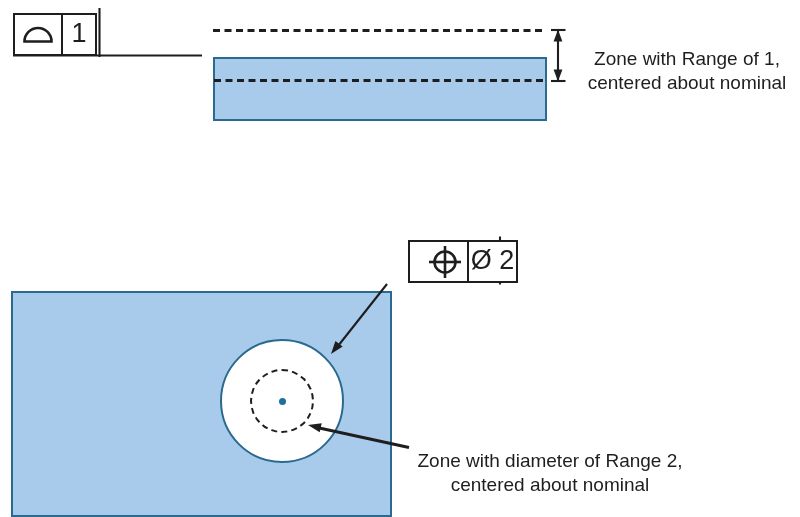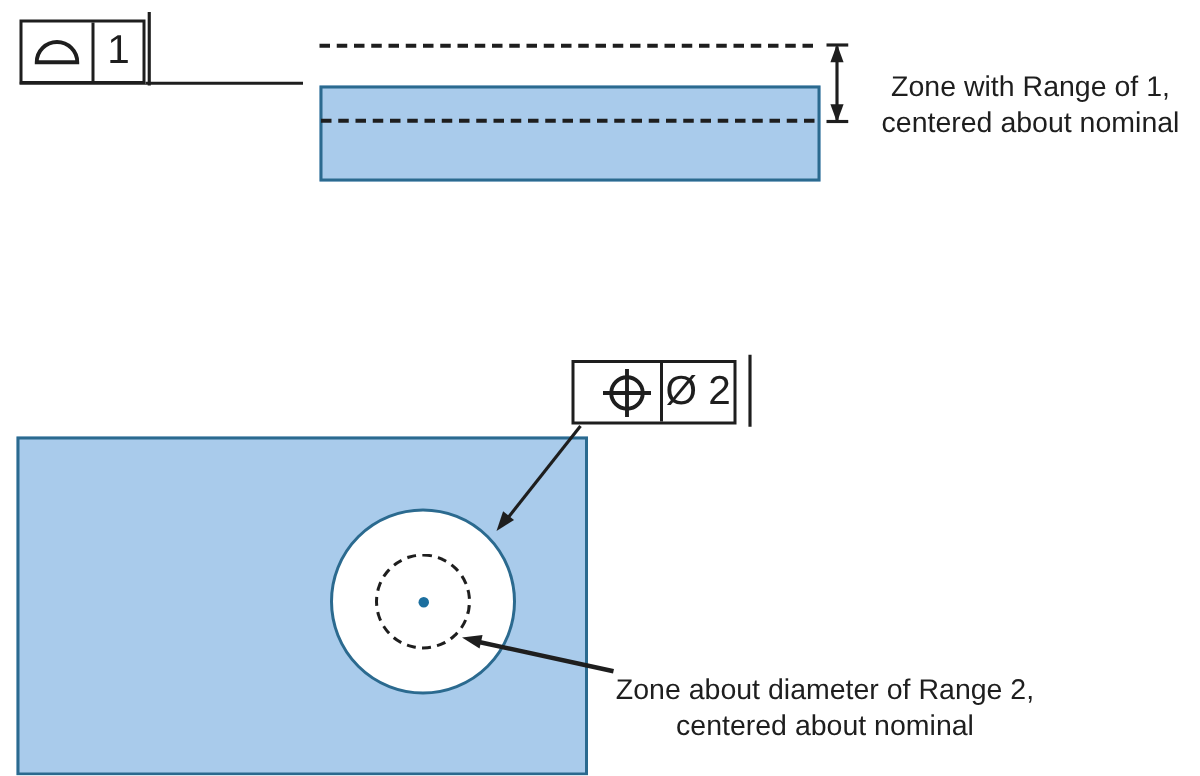--- a/index.html
+++ b/index.html
@@ -88,35 +88,35 @@
     <div class="fcf-cell" style="width:46px;">
       <svg width="32" height="18" viewBox="0 0 32 18">
         <path class="sym" d="M2.5,15.5 A13.5,13.5 0 0 1 29.5,15.5 L2.5,15.5 Z"></path>
       </svg>
     </div>
     <div class="fcf-cell" style="flex:1;">
       <span class="fcf-value">1</span>
     </div>
   </div>
 
-  <div class="fcf" style="left:381px;top:240px;width:110px;height:43px;padding-left:13px;">
+  <div class="fcf" style="left:408px;top:240px;width:110px;height:43px;padding-left:13px;">
     <div class="fcf-cell" style="width:44px;">
       <svg width="34" height="34" viewBox="0 0 34 34">
         <circle class="sym" cx="17" cy="17" r="10.5"></circle>
         <line class="sym" x1="17" y1="1" x2="17" y2="33"></line>
         <line class="sym" x1="1" y1="17" x2="33" y2="17"></line>
       </svg>
     </div>
     <div class="fcf-cell" style="flex:1;">
       <span class="fcf-value">Ø 2</span>
     </div>
   </div>
 
   <div class="caption" style="left:577px;top:27px;width:220px;">
     <span>Zone with Range of 1,</span>
     <span>centered about nominal</span>
   </div>
   <div class="caption" style="left:405px;top:429px;width:290px;">
-    <span>Zone about diameter of Range 2,</span>
+    <span>Zone with diameter of Range 2,</span>
     <span>centered about nominal</span>
   </div>
 
 </div>
 
 </body></html>

